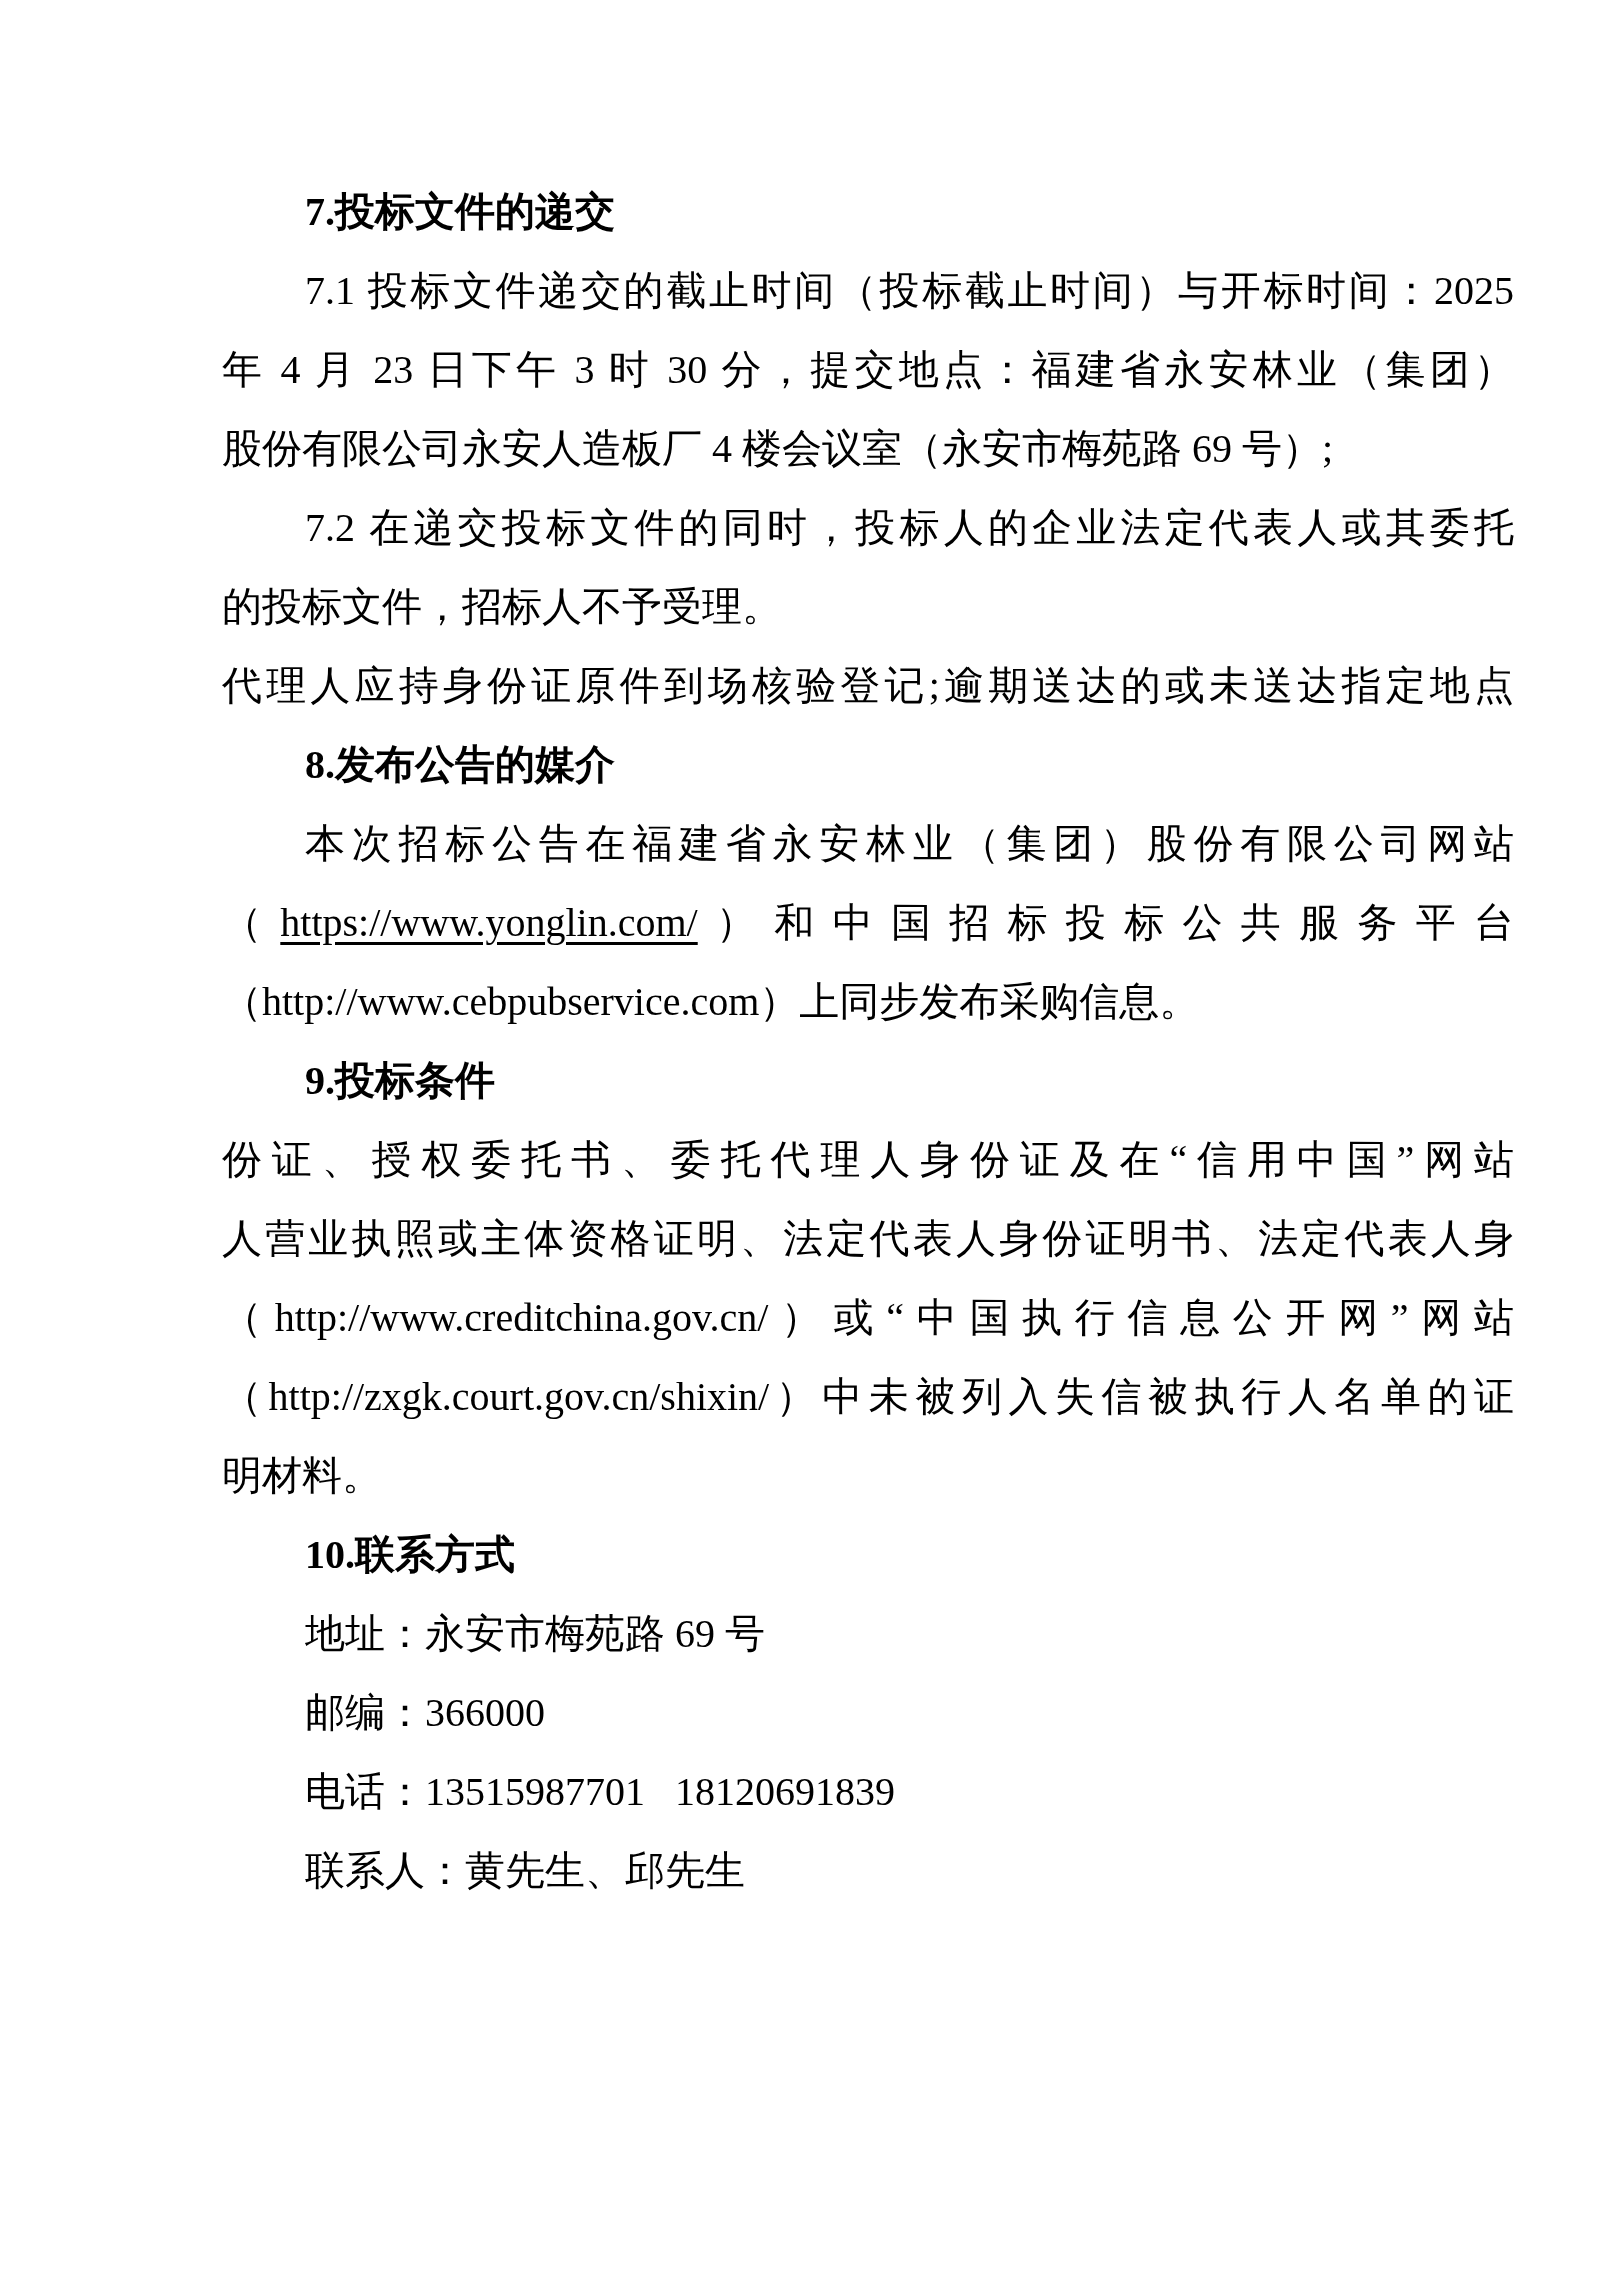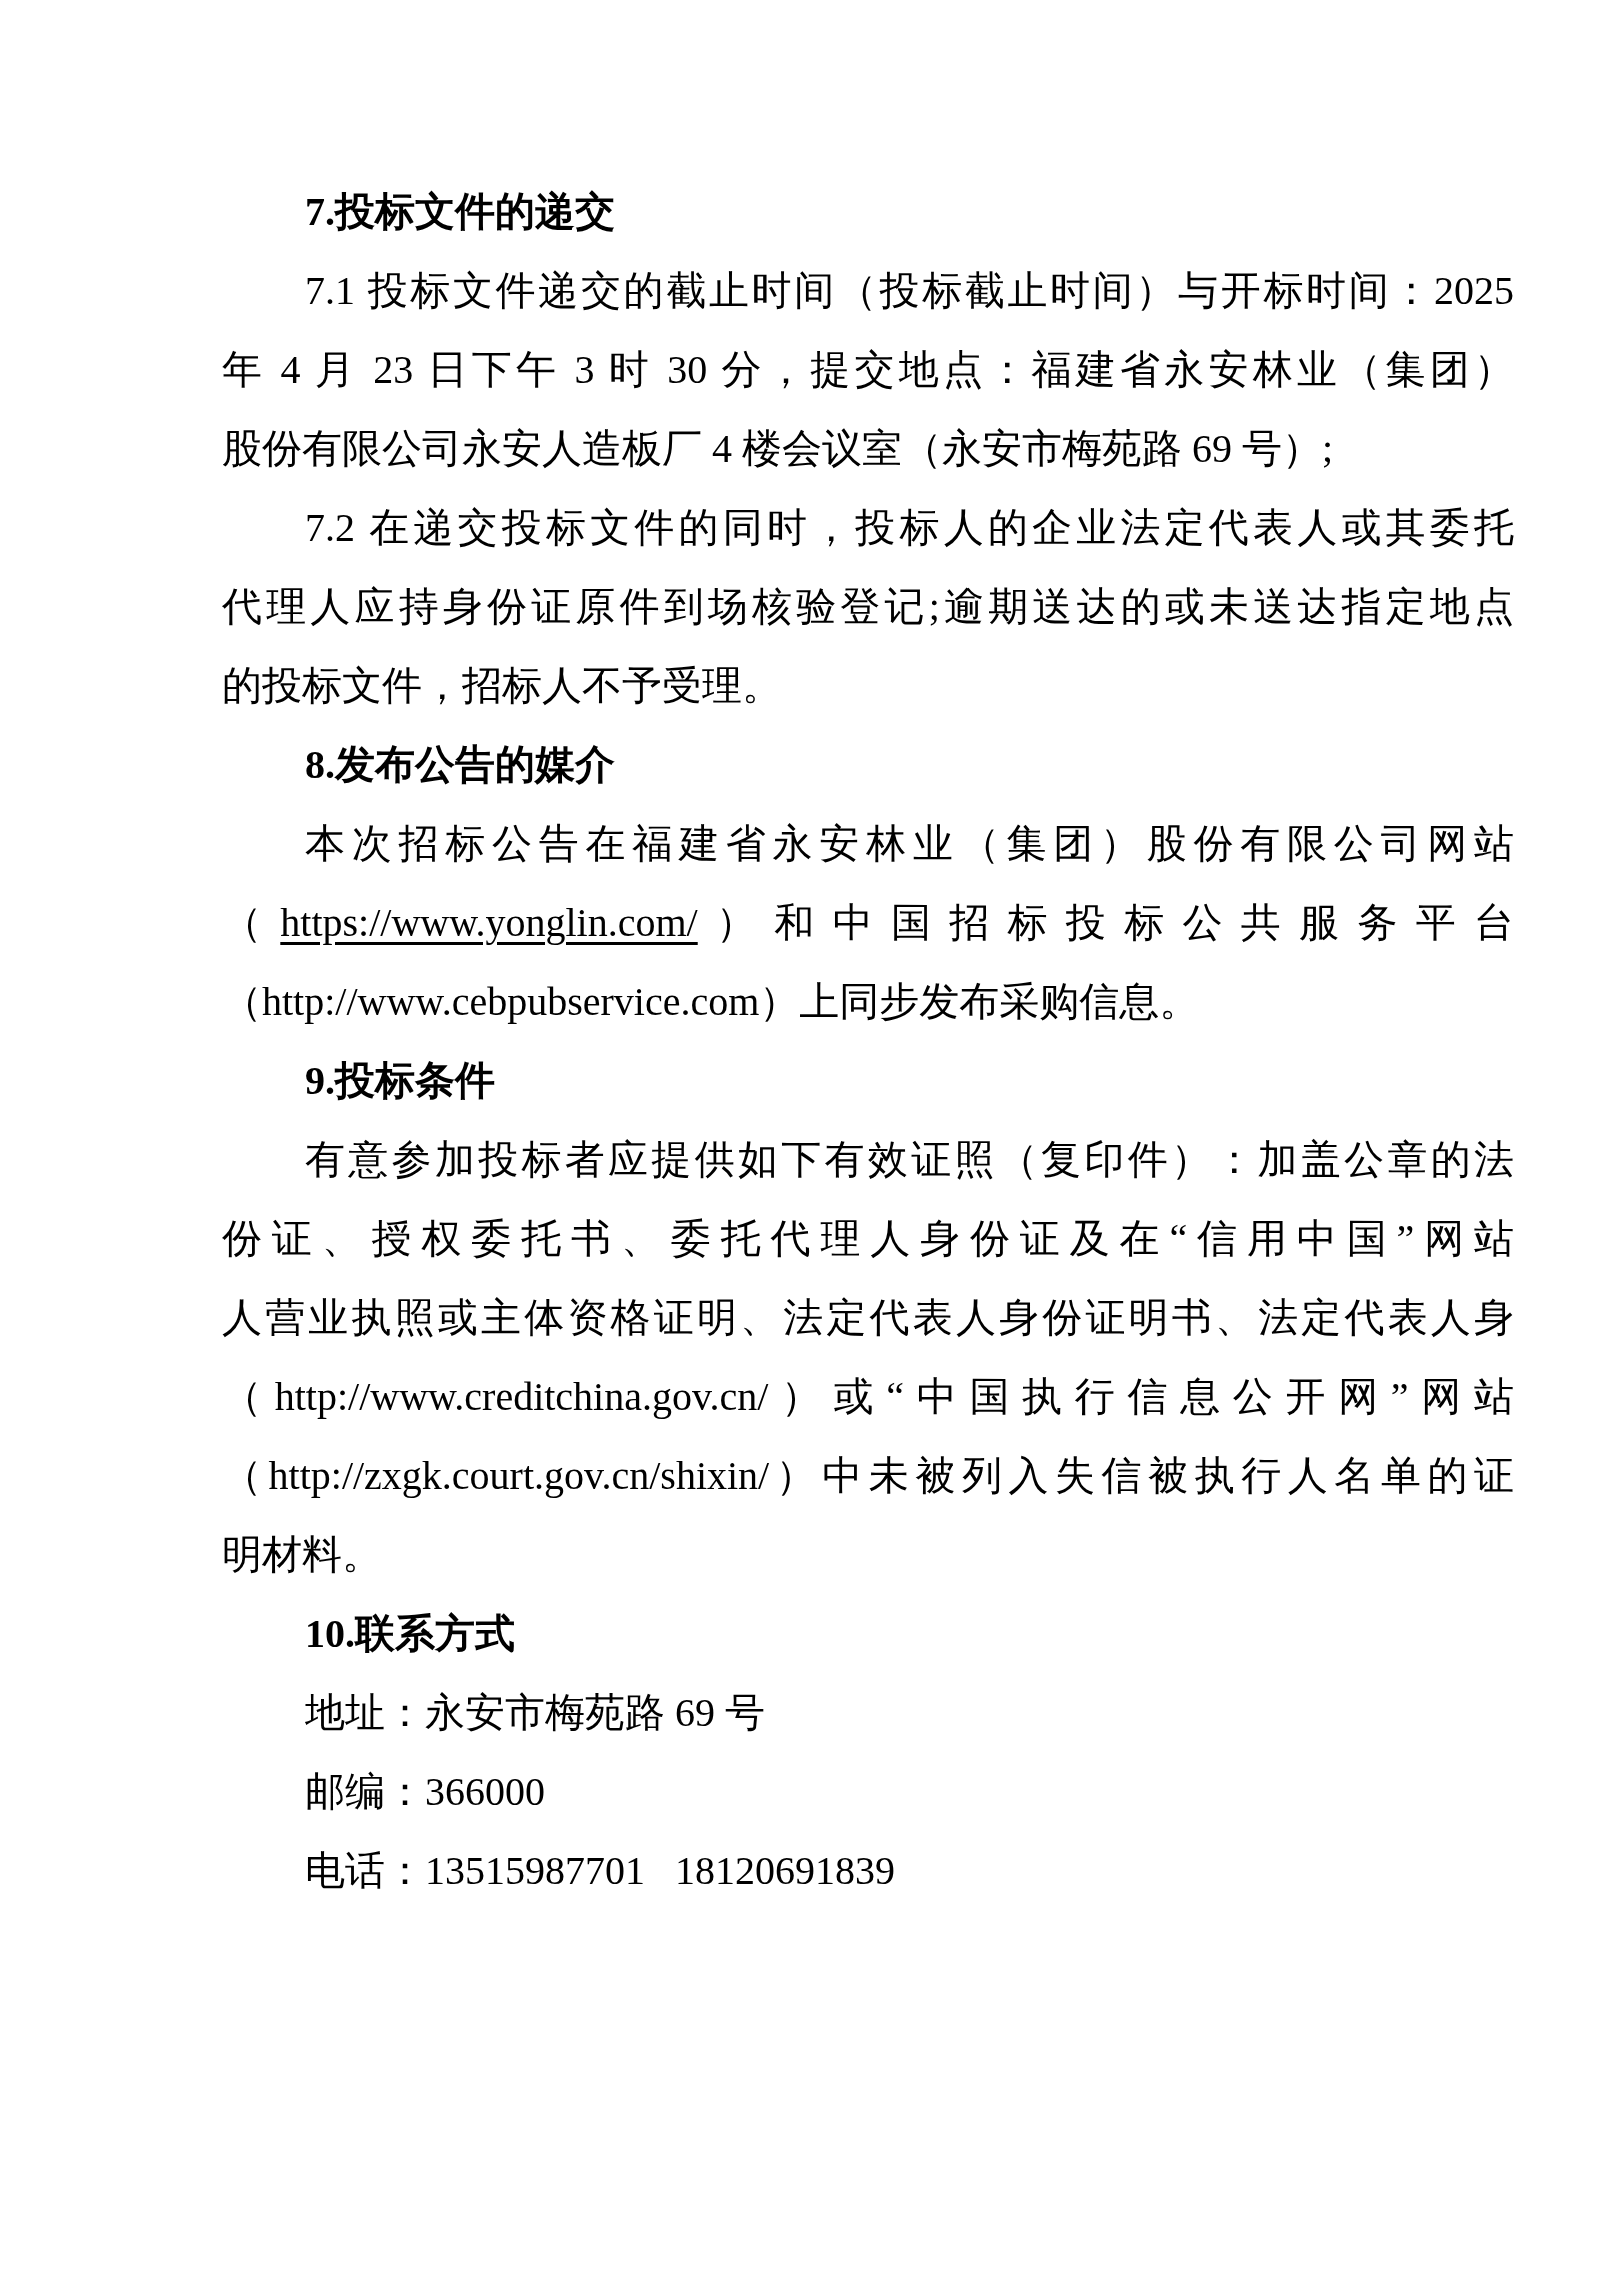--- a/index.html
+++ b/index.html
@@ -57,28 +57,27 @@
 </head>
 <body>
 
 <div class="page">
   <div class="doc">
       <div class="line heading indent">7.投标文件的递交</div>
       <div class="line indent justify">7.1 投标文件递交的截止时间（投标截止时间）与开标时间：2025</div>
       <div class="line justify">年 4 月 23 日下午 3 时 30 分，提交地点：福建省永安林业（集团）</div>
       <div class="line">股份有限公司永安人造板厂 4 楼会议室（永安市梅苑路 69 号）;</div>
       <div class="line indent justify">7.2 在递交投标文件的同时，投标人的企业法定代表人或其委托</div>
+      <div class="line">的投标文件，招标人不予受理。</div>
       <div class="line justify">代理人应持身份证原件到场核验登记;逾期送达的或未送达指定地点</div>
-      <div class="line">的投标文件，招标人不予受理。</div>
       <div class="line heading indent">8.发布公告的媒介</div>
       <div class="line indent justify">本次招标公告在福建省永安林业（集团）股份有限公司网站</div>
       <div class="line justify"><span>（</span><span class="u">https://www.yonglin.com/</span><span>）和中国招标投标公共服务平台</span></div>
       <div class="line">（http://www.cebpubservice.com）上同步发布采购信息。</div>
       <div class="line heading indent">9.投标条件</div>
-      <div class="line indent justify">有意参加投标者应提供如下有效证照（复印件）：加盖公章的法</div>
       <div class="line justify">份证、授权委托书、委托代理人身份证及在“信用中国”网站</div>
       <div class="line justify">人营业执照或主体资格证明、法定代表人身份证明书、法定代表人身</div>
       <div class="line justify">（http://www.creditchina.gov.cn/）或“中国执行信息公开网”网站</div>
       <div class="line justify">（http://zxgk.court.gov.cn/shixin/）中未被列入失信被执行人名单的证</div>
       <div class="line">明材料。</div>
       <div class="line heading indent">10.联系方式</div>
       <div class="line indent">地址：永安市梅苑路 69 号</div>
       <div class="line indent">邮编：366000</div>
       <div class="line indent">电话：13515987701   18120691839</div>
       <div class="line indent">联系人：黄先生、邱先生</div>

